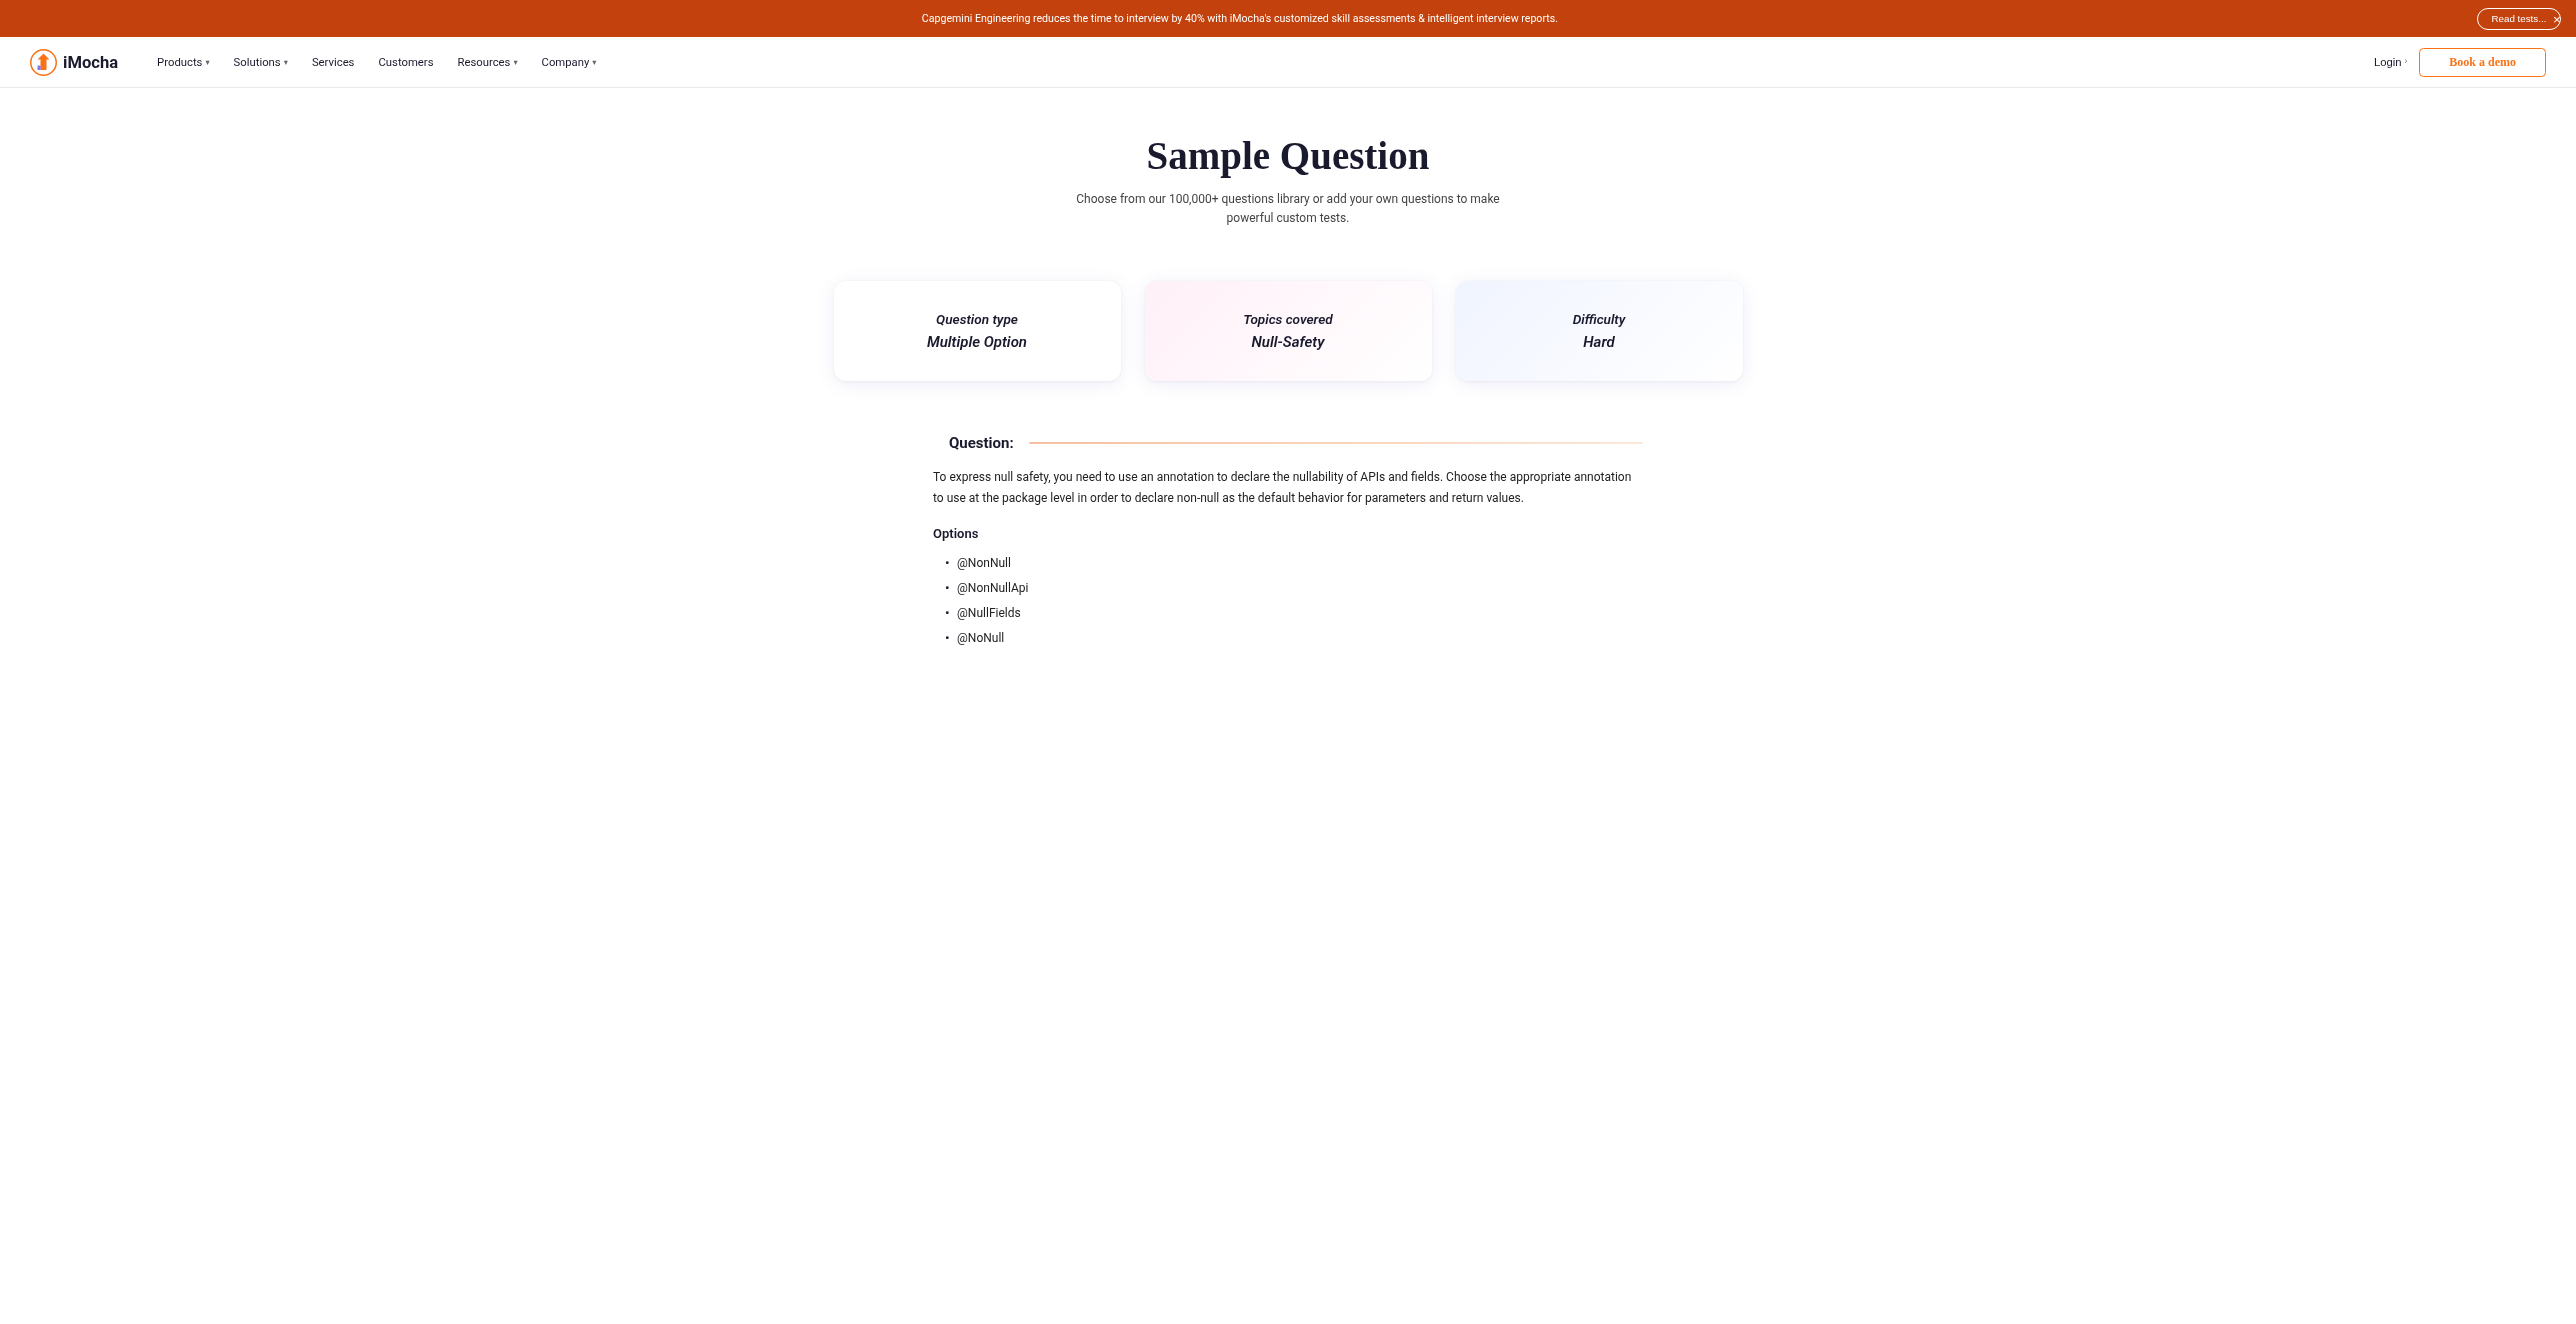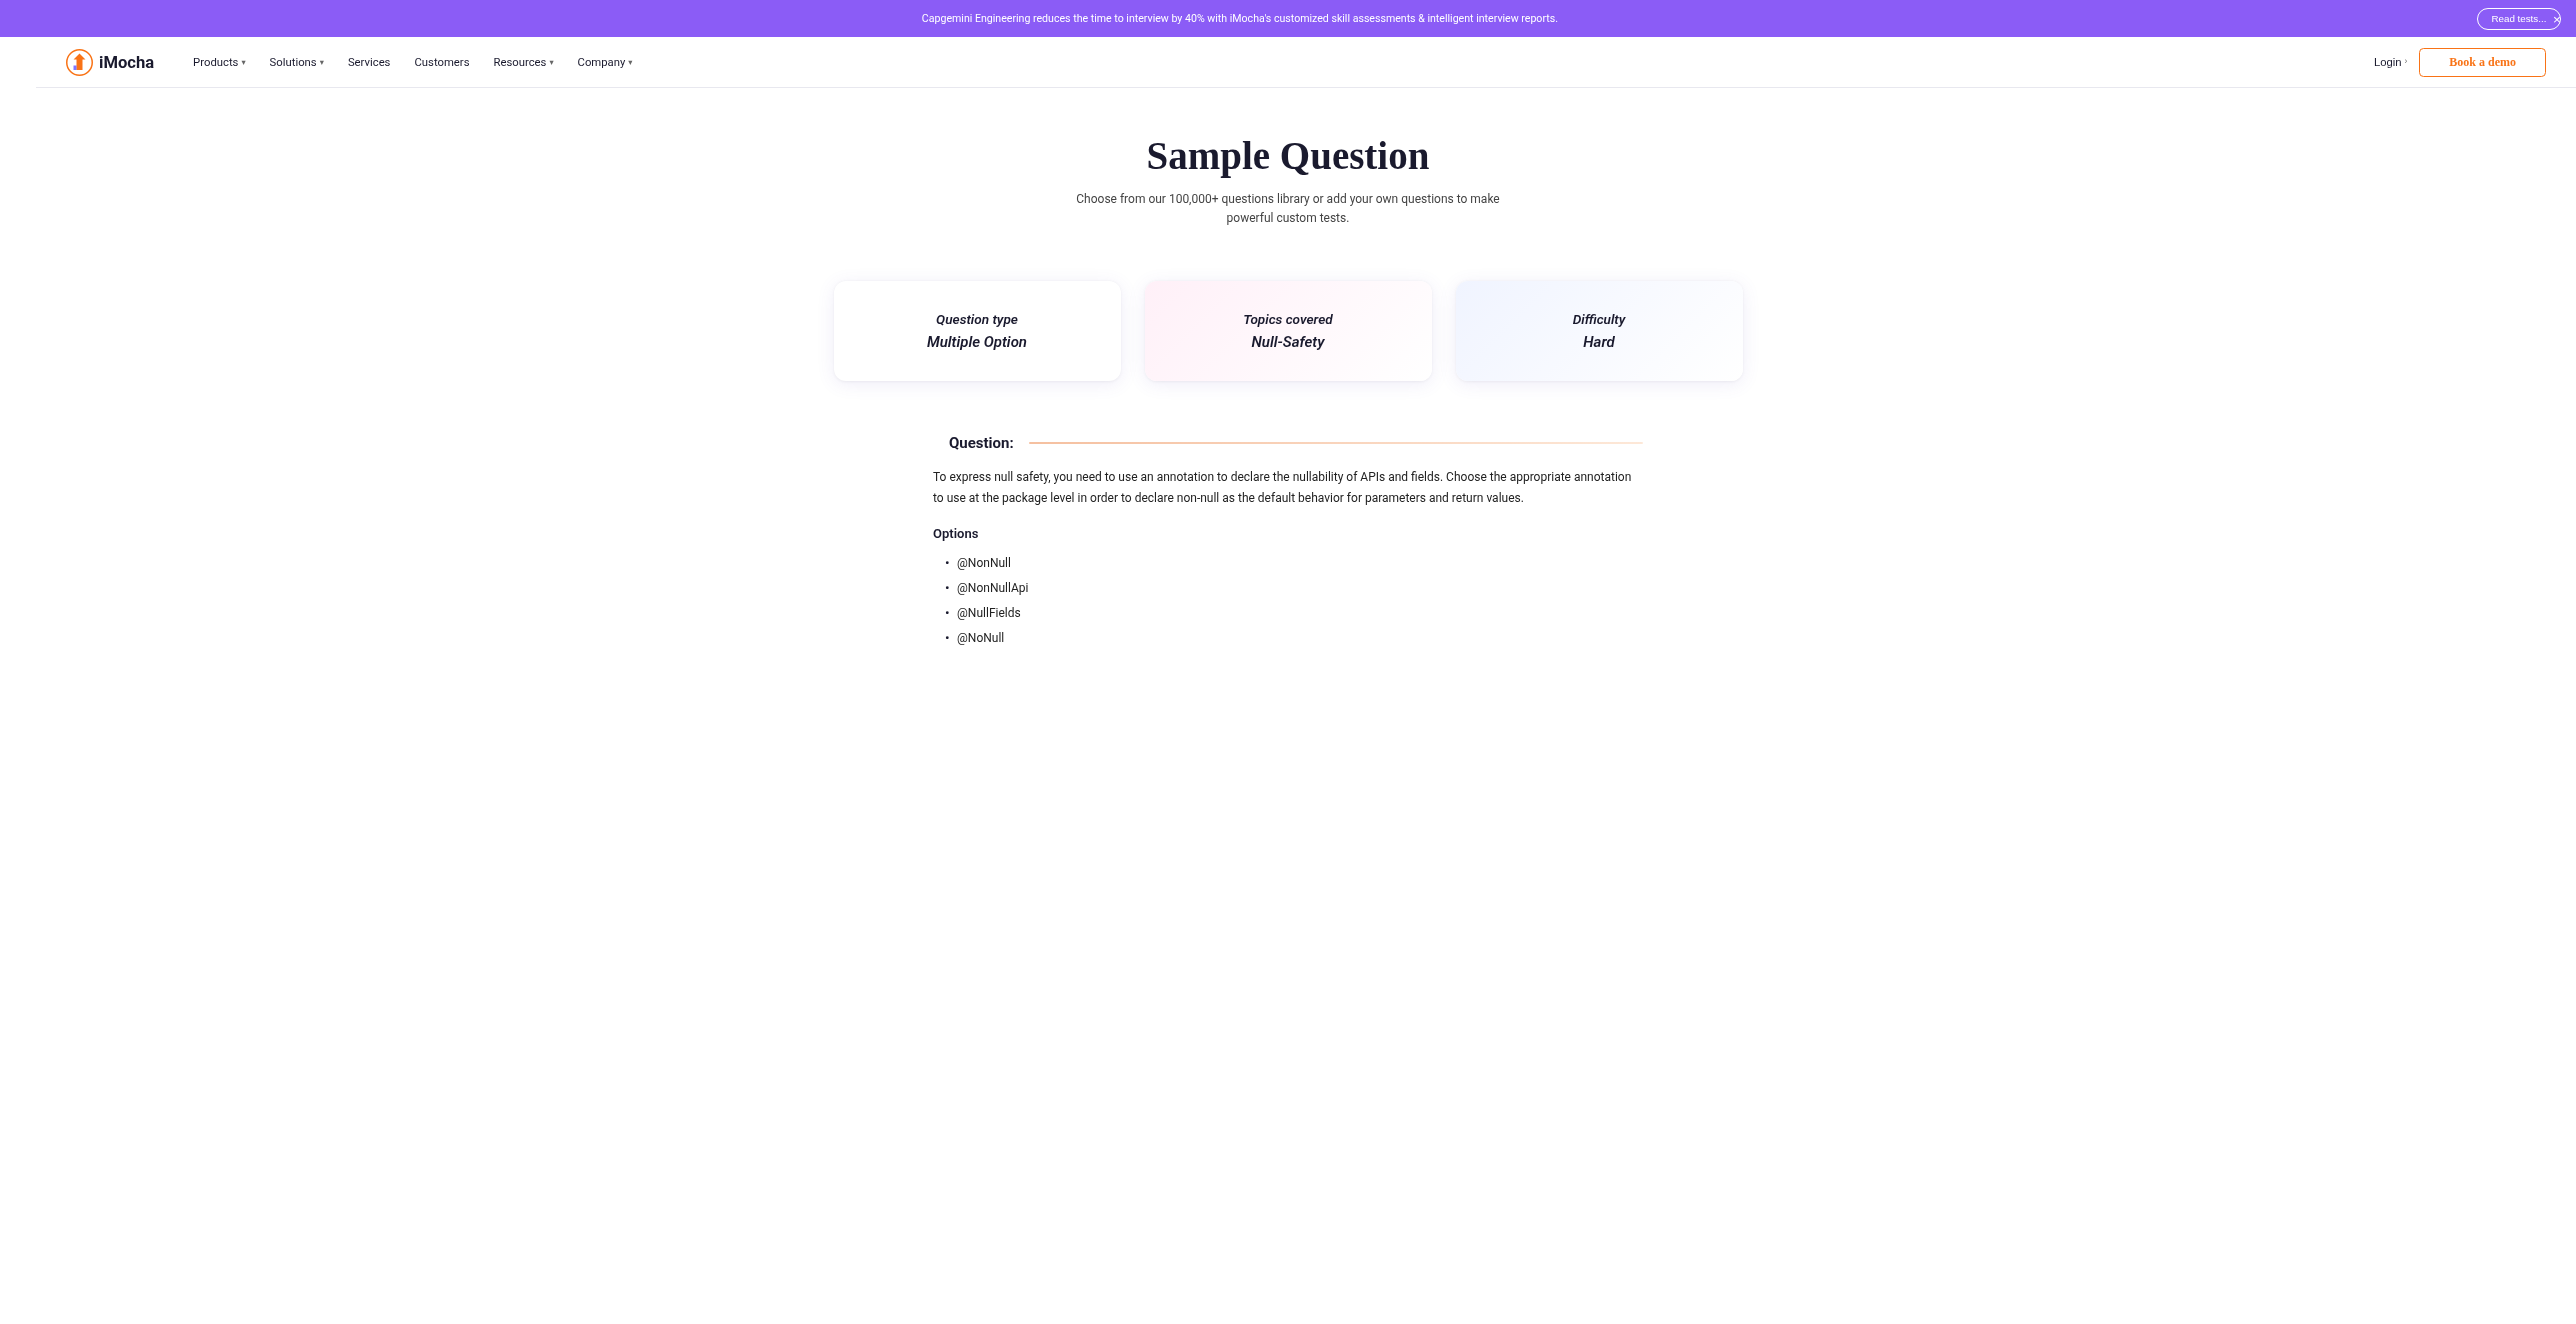--- a/index.html
+++ b/index.html
@@ -1,20 +1,20 @@
 <!DOCTYPE html>
 <html style="font-size:12px"><head>
   <meta charset="utf-8">
   <style>
     * { margin: 0; padding: 0; box-sizing: border-box; }
     body { font-family: -apple-system, BlinkMacSystemFont, 'Segoe UI', Roboto, sans-serif; background: #fff; color: #1a1a2e; }
 
     
     .banner {
-      background: #8b5cf6;
+      background: #c2410c;
       color: #fff;
       display: flex;
       align-items: center;
       justify-content: center;
       padding: 7.5px 15px;
       gap: 12px;
       font-size: 10.6px;
       position: relative;
     }
     .banner-text { flex: 1; text-align: center; }
@@ -40,21 +40,20 @@
       transform: translateY(-50%);
     }
 
     
     nav {
       display: flex;
       align-items: center;
       padding: 10.6px 30px;
       border-bottom: 0.8px solid #e8e8ef;
       background: #fff;
-      margin-left: 36px;
     }
     .logo {
       display: flex;
       align-items: center;
       gap: 6px;
       font-size: 16.6px;
       font-weight: 700;
       color: #1a1a2e;
       text-decoration: none;
       margin-right: 30px;

